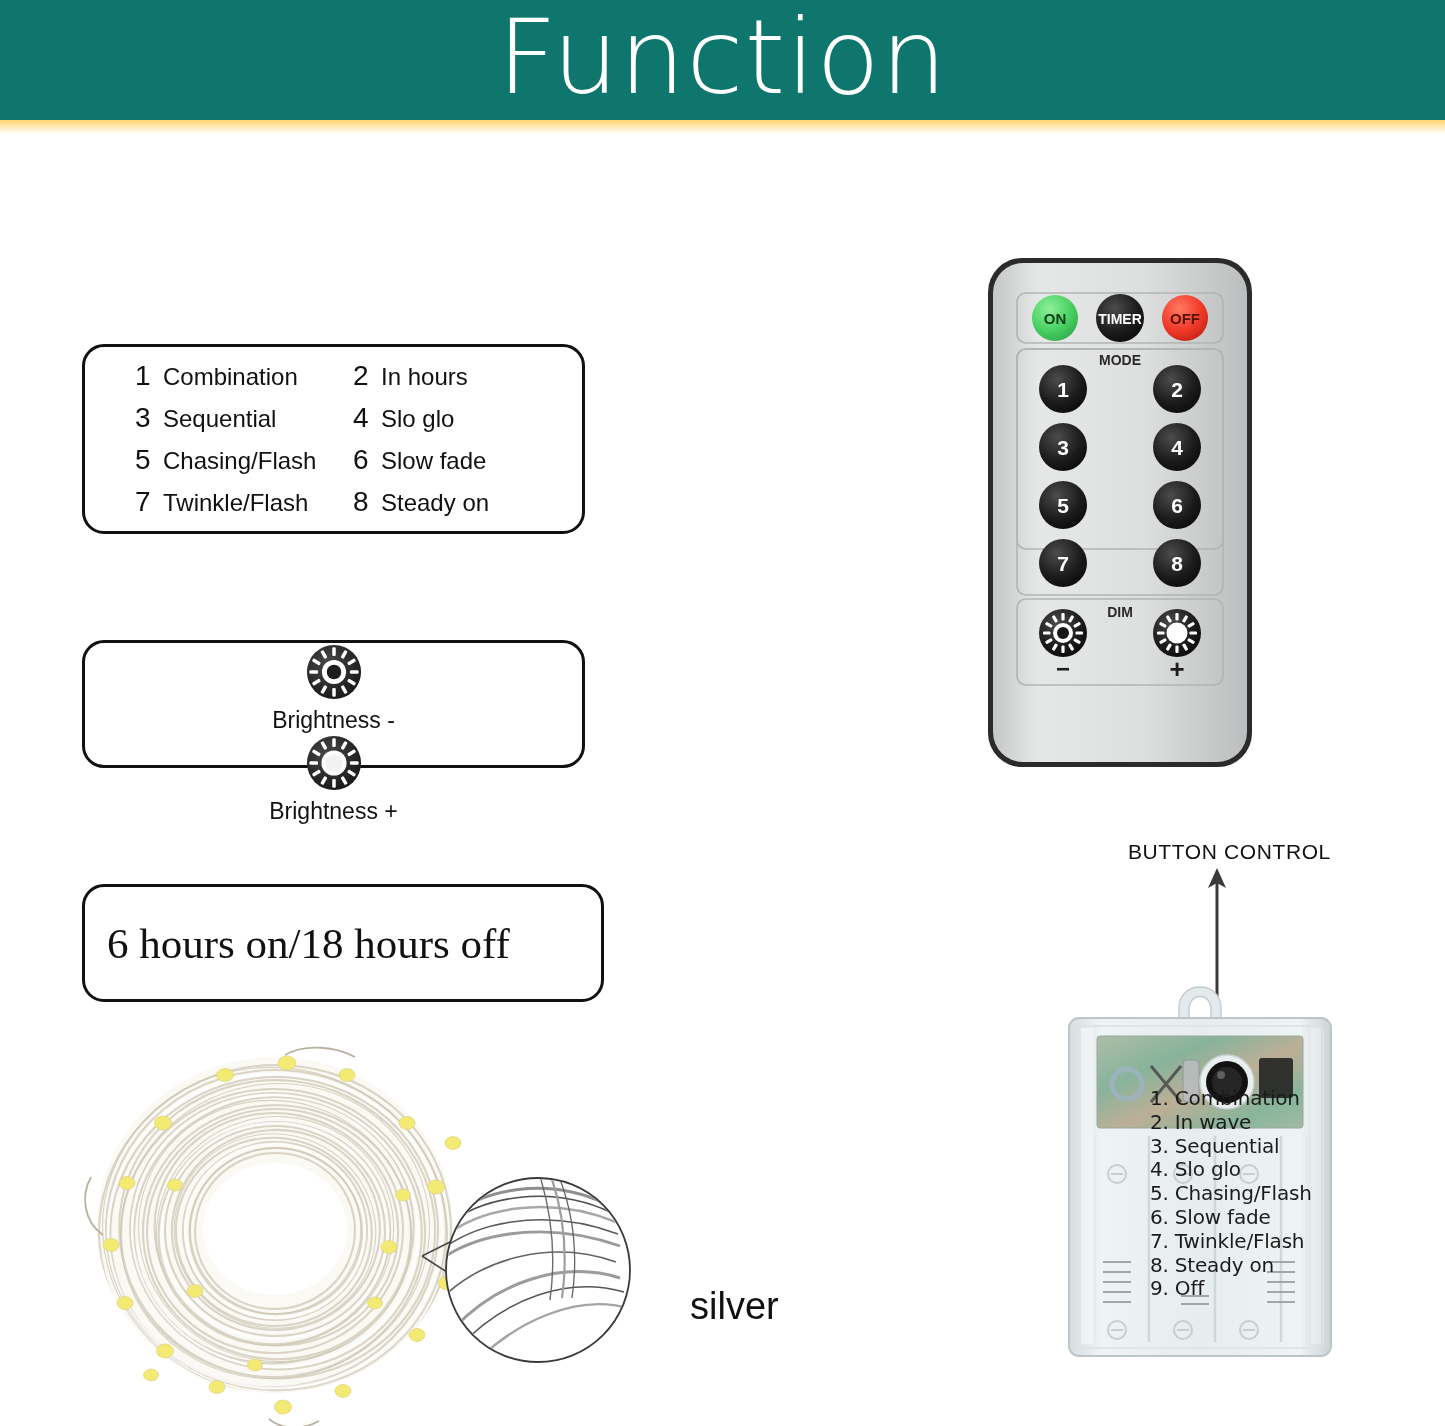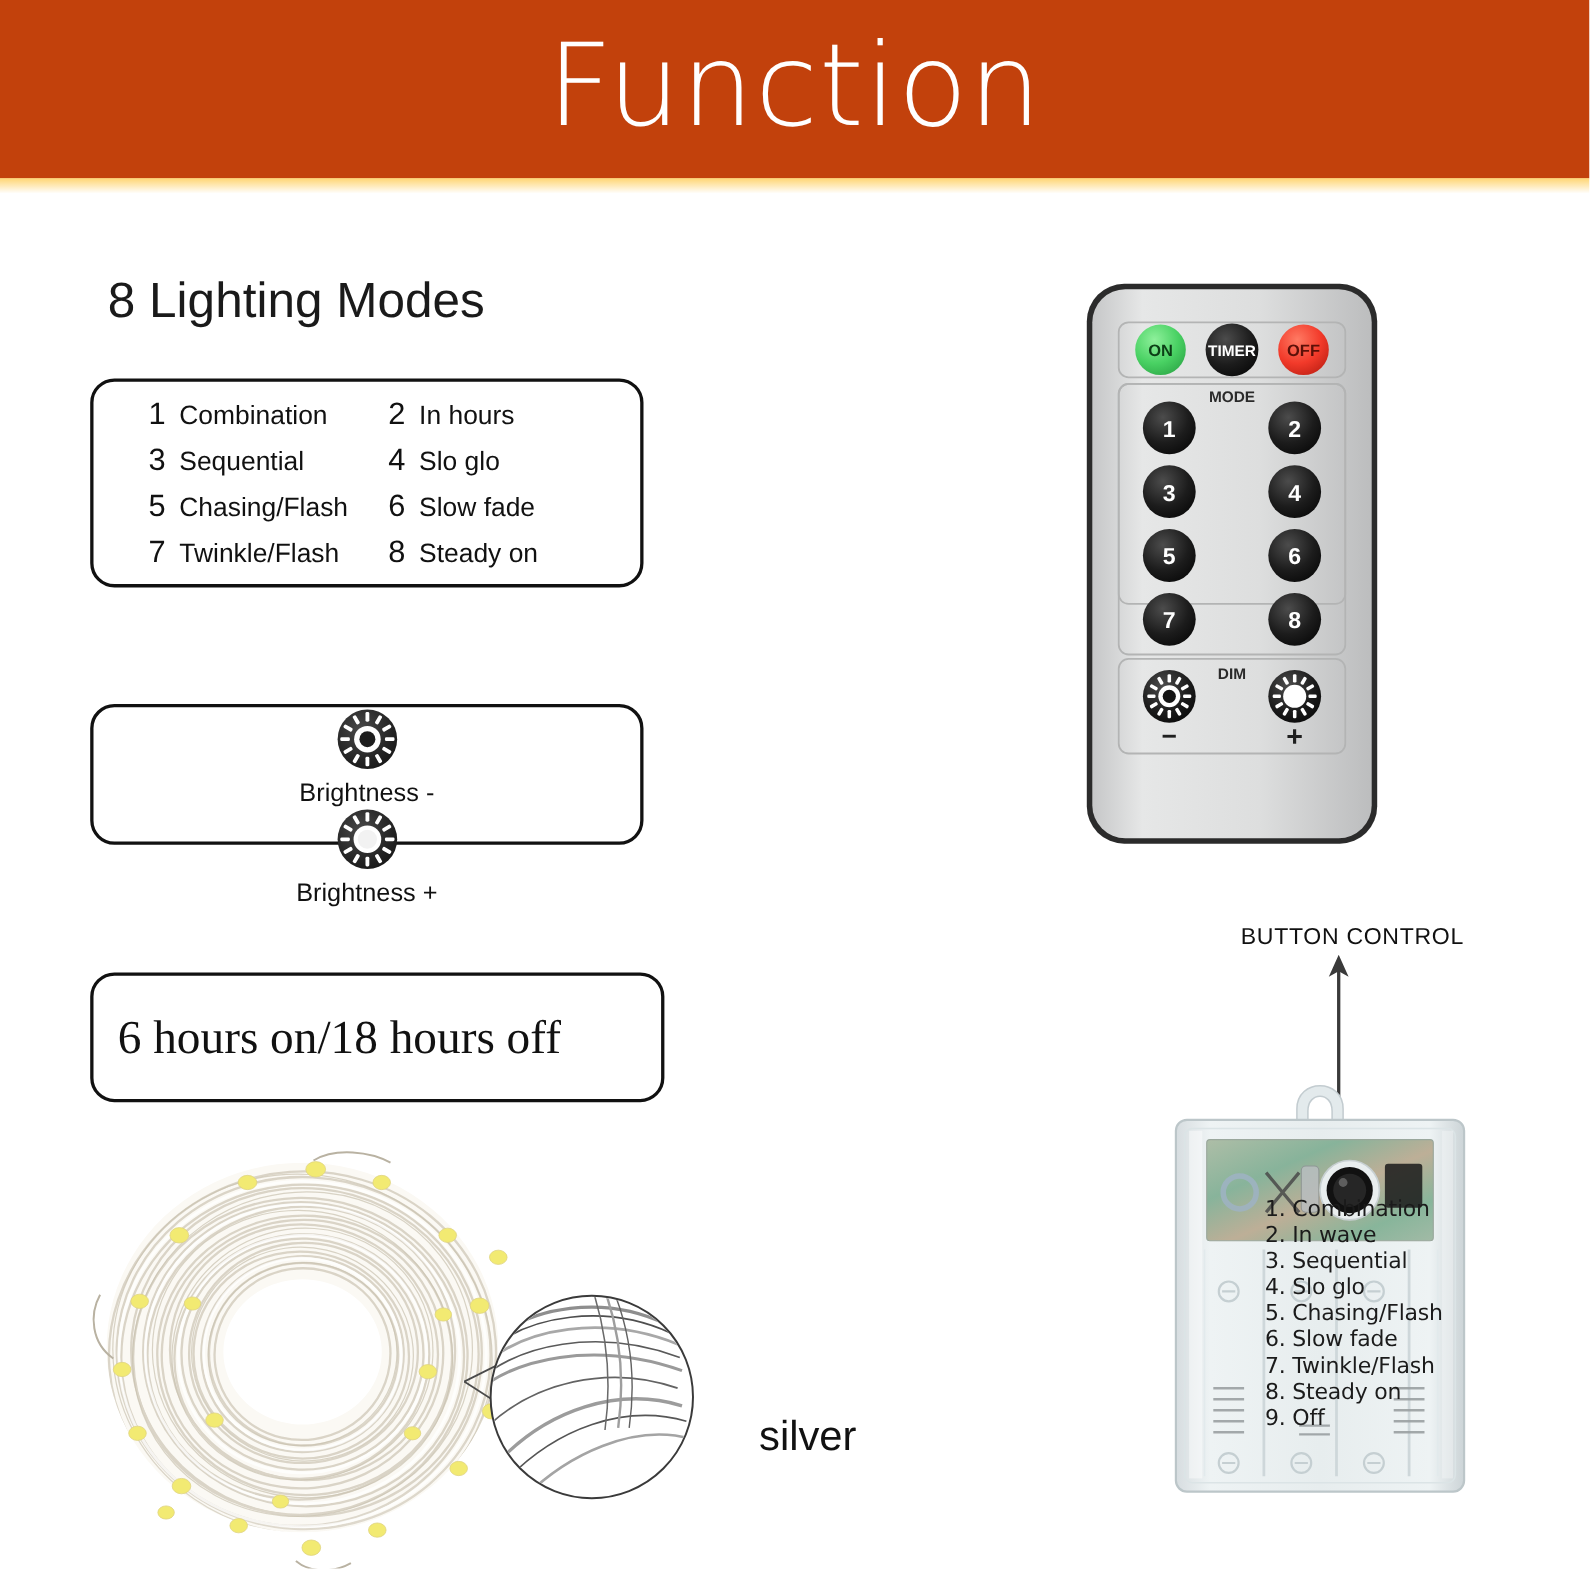--- a/index.html
+++ b/index.html
@@ -10,22 +10,22 @@
     width: 1445px; height: 1426px;
     position: relative;
     overflow: hidden;
     font-family: "Liberation Sans", sans-serif;
     color: #111;
   }
 
   
   .header-band {
     position: absolute; left: 0; top: 0;
-    width: 1445px; height: 162px;
-    background: #c2410c;
+    width: 1445px; height: 120px;
+    background: #0f766e;
     display: flex; align-items: center; justify-content: center;
   }
   .header-band::after {
     content: "";
     position: absolute; left: 0; bottom: -14px;
     width: 100%; height: 14px;
     background: linear-gradient(to bottom, rgba(255,179,0,0.55), rgba(255,255,255,0));
   }
   .header-title {
     color: #ffffff;
@@ -139,21 +139,20 @@
 </style>
 </head>
 <body>
 
 <div class="header-band">
   <div class="header-title">Function</div>
 </div>
 
 <div class="left-col">
 
-  <div class="sec-heading" id="modes-heading">8 Lighting Modes</div>
   <div class="round-box" id="modes-box">
     <div class="modes-grid">
       <div class="mode-item">
         <span class="mode-num">1</span>
         <span class="mode-label">Combination</span>
       </div>
       <div class="mode-item">
         <span class="mode-num">2</span>
         <span class="mode-label">In hours</span>
       </div>

